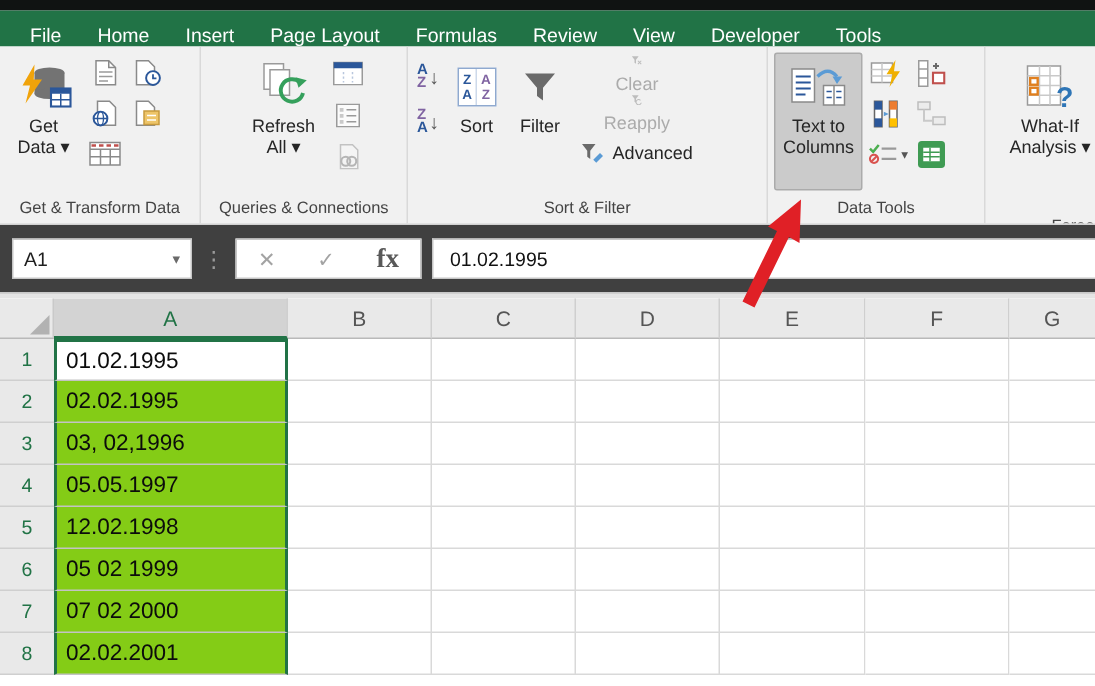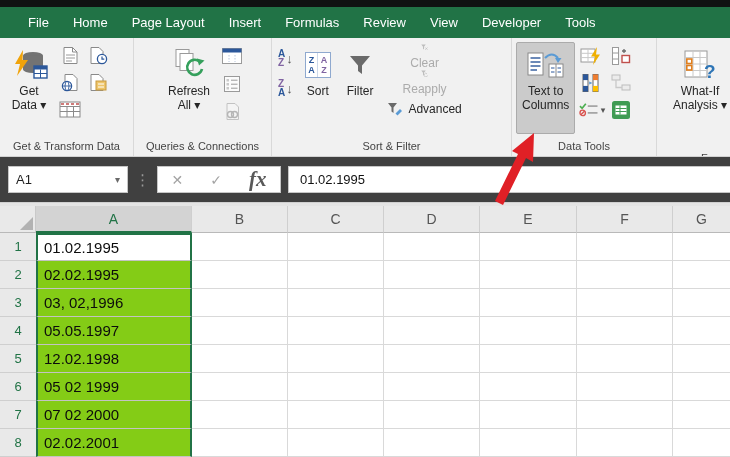--- a/index.html
+++ b/index.html
@@ -4,21 +4,21 @@
 <style>
   * { box-sizing: border-box; margin: 0; padding: 0; }
   html,body { background:#fff; }
   body { font-family: "Liberation Sans", sans-serif; }
   #app { position:relative; width:730px; height:457px; overflow:hidden; background:#fff; }
 
   
   .titlebar { height:7px; background:#101312; }
 
   
-  .tabbar { height:31px; background:#217346; display:flex; align-items:center; padding-left:16px; overflow:hidden; }
+  .tabbar { height:24px; background:#217346; display:flex; align-items:flex-end; padding-left:8px; overflow:hidden; }
   .tab { color:#fff; font-size:13px; padding:0 12px; display:flex; align-items:center; white-space:nowrap; cursor:default; }
   .tab.active { background:#f1f1f1; color:#217346; }
 
   
   .ribbon { height:119px; background:#f1f1f1; border-bottom:1px solid #d2d2d2; display:flex; overflow:hidden; }
   .rgroup { border-right:1px solid #d9d9d9; display:flex; flex-direction:column; flex:0 0 auto; }
   .rgc { flex:1; display:flex; align-items:flex-start; padding:4px 3px 0 4px; gap:4px; }
   .rlabel { height:18px; line-height:16px; text-align:center; font-size:11px; color:#444; white-space:nowrap; overflow:hidden; }
   .g1 { width:134px; } .g2 { width:138px; } .g3 { width:240px; } .g4 { width:145px; }
   .g5 { flex:1 1 auto; border-right:none; min-width:0; }
@@ -49,21 +49,21 @@
   .vcaret { font-size:9px; color:#555; margin-left:2px; }
 
   
   .fbar { height:45px; background:#404040; display:flex; align-items:center; padding-left:8px; gap:7px; }
   .namebox { width:120px; height:27px; background:#fff; border:1px solid #c6c6c6; display:flex; align-items:center; padding:0 7px; font-size:13px; color:#1f1f1f; }
   .namebox .caret { margin-left:auto; color:#6a6a6a; font-size:10px; }
   .vdots { color:#9a9a9a; font-size:15px; }
   .fxbox { width:124px; height:27px; background:#fff; border:1px solid #c6c6c6; display:flex; align-items:center; justify-content:space-around; }
   .fxbox .xg { color:#a3a3a3; font-size:14px; }
   .fxbox .ck { color:#a3a3a3; font-size:14px; }
-  .fxbox .fx { font-family:"Liberation Serif", serif; font-style:italic; font-weight:bold; color:#595959; font-size:21px; }
+  .fxbox .fx { font-family:"Liberation Serif", serif; font-weight:bold; color:#595959; font-size:18px; }
   .ffield { flex:1; height:27px; background:#fff; border:1px solid #c6c6c6; border-right:none; display:flex; align-items:center; padding-left:11px; font-size:13px; color:#111; }
   .spacer { height:4px; background:#e4e4e4; border-top:1px solid #d0d0d0; }
 
   
   .sheet { background:#fff; }
   .shead { display:flex; height:27px; }
   .corner { width:36px; background:#e9e9e9; border-right:1px solid #c9c9c9; border-bottom:1px solid #b9b9b9; position:relative; }
   .corner::after { content:""; position:absolute; right:2px; bottom:2px; border-left:13px solid transparent; border-bottom:13px solid #b2b2b2; }
   .colh { width:96px; background:#e9e9e9; border-right:1px solid #cfcfcf; border-bottom:1px solid #b9b9b9; display:flex; align-items:center; justify-content:center; font-size:14px; color:#555; }
   .colh.sel { width:156px; background:#d3d3d3; color:#217346; border-bottom:2px solid #217346; }
@@ -82,22 +82,22 @@
 </head>
 <body>
 
 <div id="app">
 
   <div class="titlebar"></div>
 
   <div class="tabbar">
     <div class="tab">File</div>
     <div class="tab">Home</div>
+    <div class="tab">Insert</div>
     <div class="tab">Page Layout</div>
-    <div class="tab">Insert</div>
     <div class="tab">Formulas</div>
     <div class="tab">Review</div>
     <div class="tab">View</div>
     <div class="tab">Developer</div>
     <div class="tab">Tools</div>
   </div>
 
   <div class="ribbon">
 
     <div class="rgroup g1">

